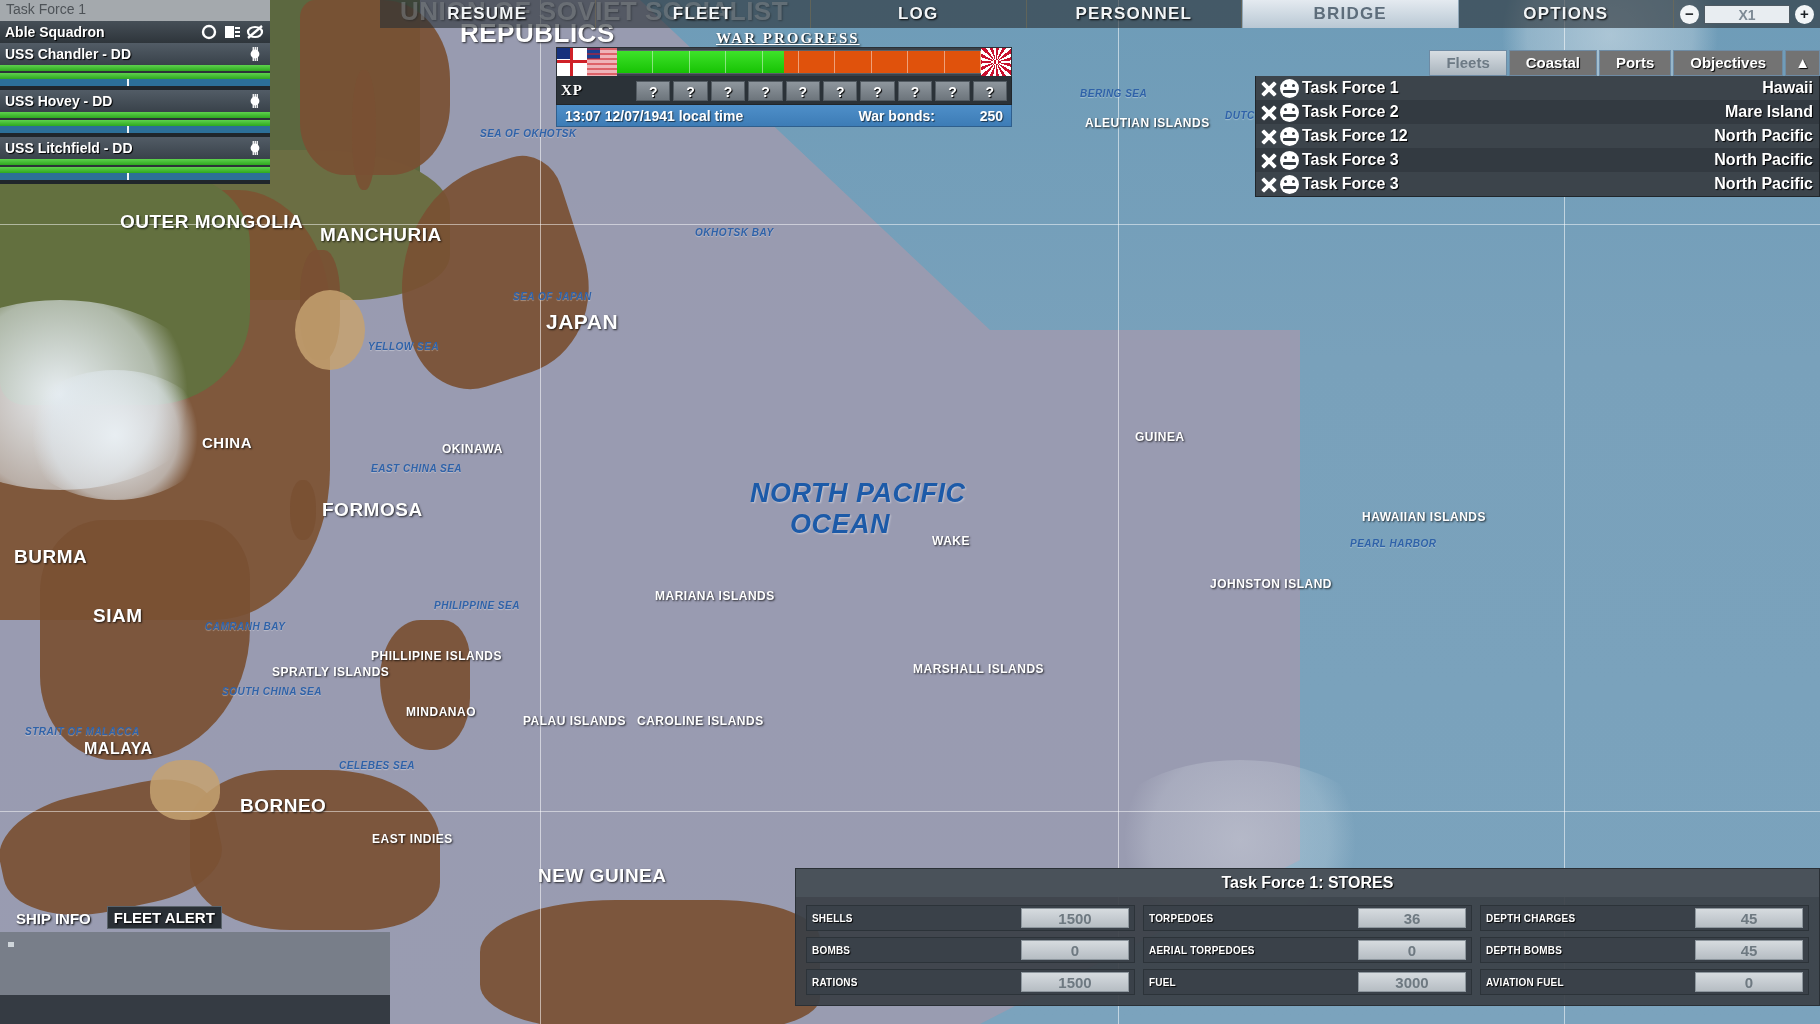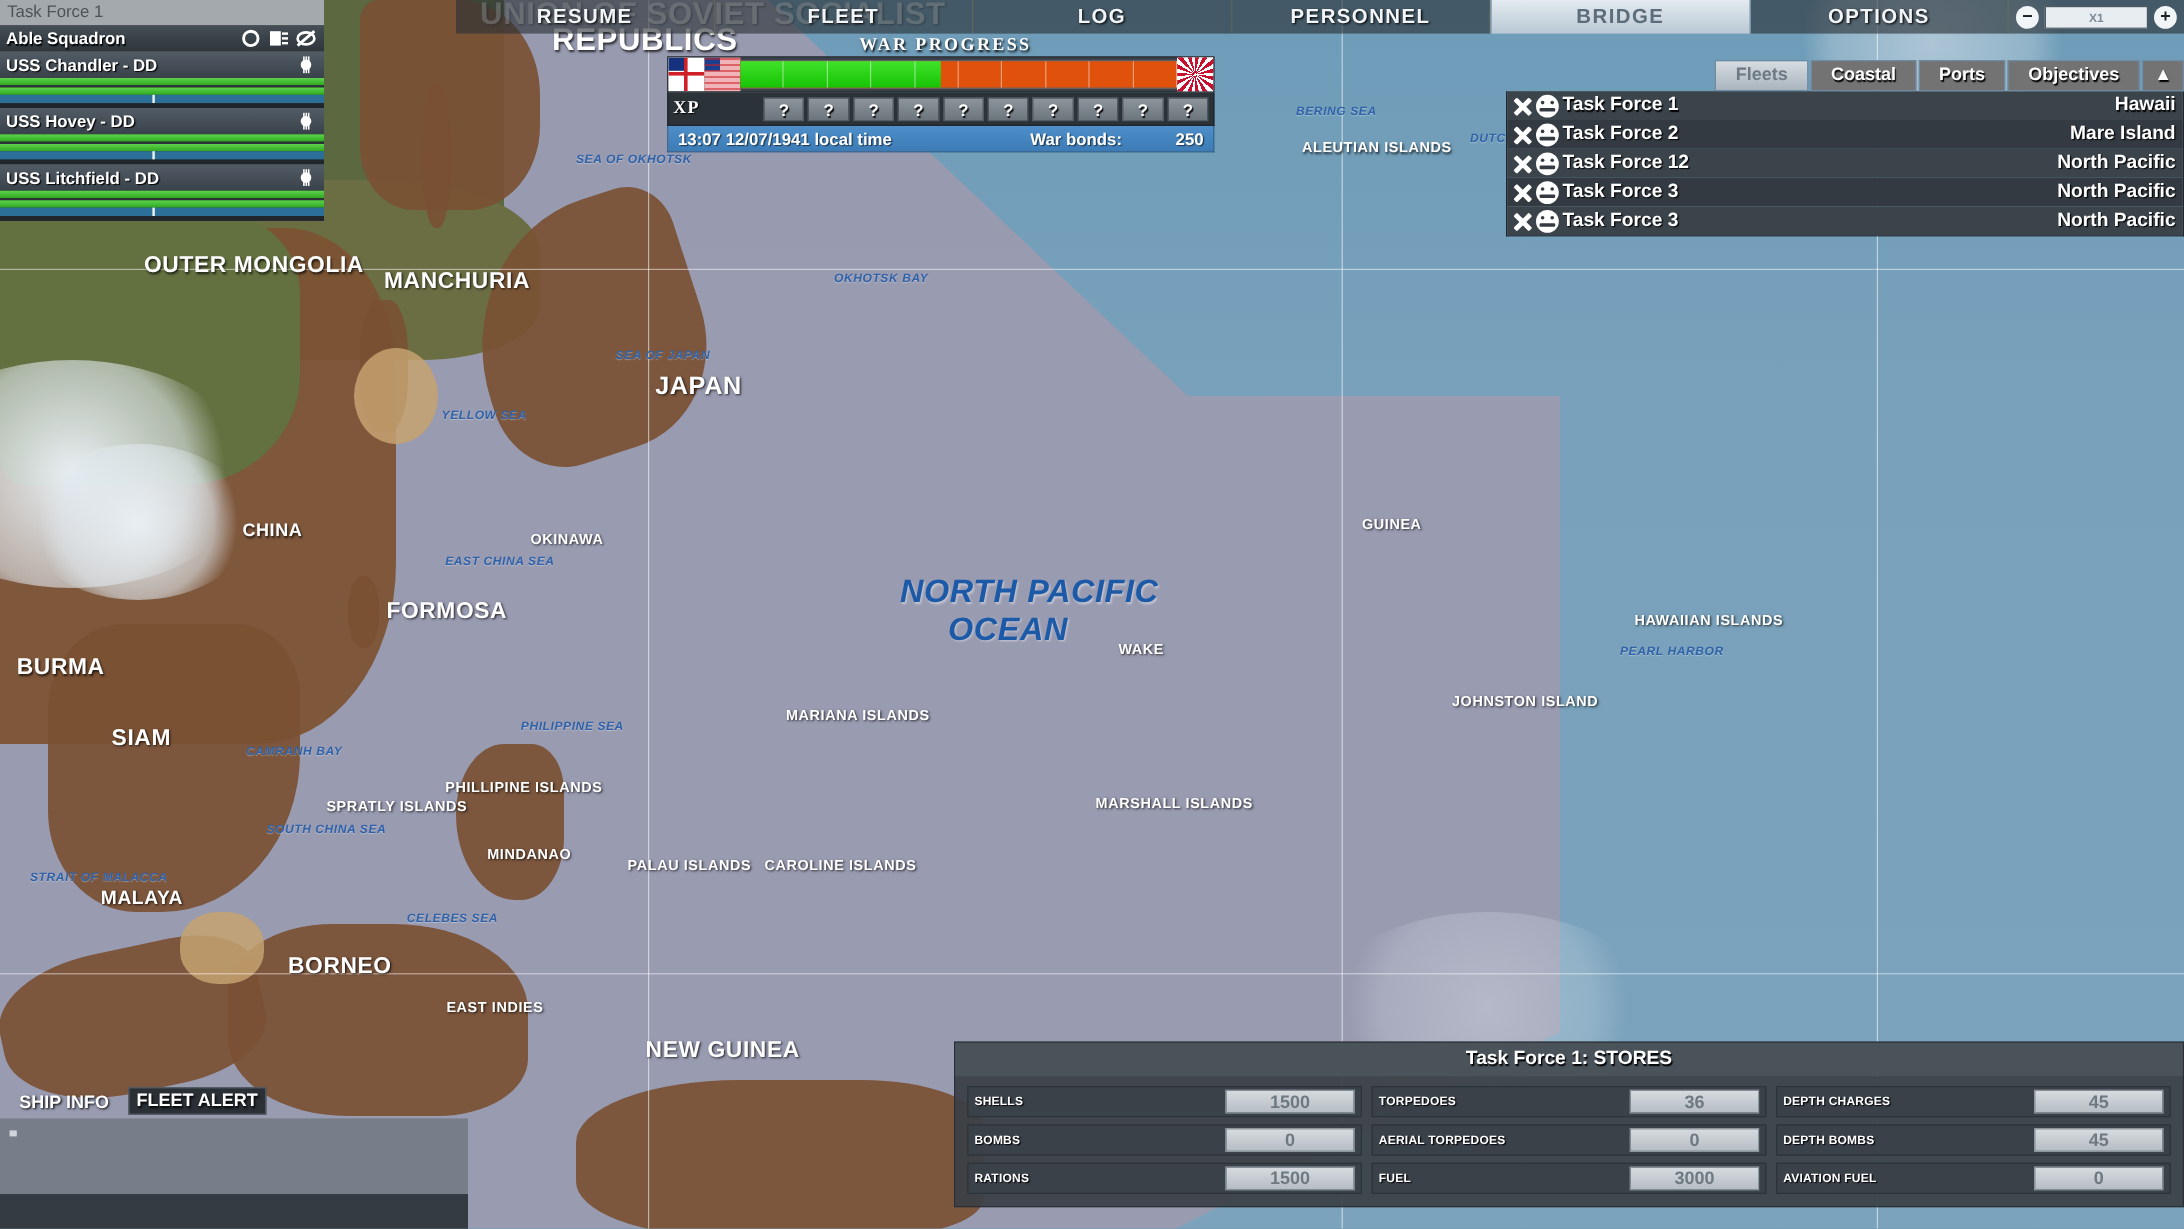--- a/index.html
+++ b/index.html
@@ -48,21 +48,21 @@
      background:rgba(42,48,54,.62); border-right:1px solid rgba(120,110,80,.55);
      text-shadow:1px 1px 2px #000; cursor:pointer; }
   .menu-item.active{ background:linear-gradient(180deg,#e4eaf0 0%,#b9c8d4 100%);
      color:#5d6d7b; text-shadow:none; border-left:1px solid #8fa6b8; border-right:1px solid #8fa6b8;}
   #speedbox{ width:146px; display:flex; align-items:center; justify-content:center;
      gap:5px; background:rgba(42,48,54,.62); }
   .spd-btn{ width:19px; height:19px; border-radius:50%; background:#f2f5f7;
      color:#1d2226; font-size:15px; font-weight:bold; line-height:17px; text-align:center;
      cursor:pointer; }
   .spd-val{ width:86px; height:19px; background:#e8edf1; color:#7d8a95;
-     font-size:10px; font-weight:bold; text-align:center; line-height:19px;
+     font-size:14px; font-weight:bold; text-align:center; line-height:19px;
      border:1px solid #4e5a63; }
 
   
   #tfpanel{ position:absolute; left:0; top:0; width:270px; z-index:50; }
   #tf-title{ height:21px; background:#a4a9ad; color:#4e5358; font-size:14px;
      padding:1px 0 0 6px; font-weight:normal; }
   .sq-head{ height:22px; background:linear-gradient(180deg,#464f57 0%,#2e353b 100%);
      display:flex; align-items:center; padding:0 5px; color:#fff;
      font-size:14px; font-weight:bold; text-shadow:1px 1px 1px #000; }
   .sq-head .sp{ flex:1; }
@@ -78,21 +78,21 @@
      background:linear-gradient(180deg,#5ed24d 0%,#2ea81f 100%); display:block; }
   .bar.sep{ height:2px; background:#2c3238; }
   .bar.fuel{ background:#2c6f98; height:7px; }
   .bar.fuel i{ position:absolute; top:0; bottom:0; width:2px; background:#eef3f6; }
   .bar.gap{ height:4px; background:#20262b; }
 
   
   #warpanel{ position:absolute; left:556px; top:22px; width:456px; z-index:45; }
   #war-title{ position:absolute; left:160px; top:8px; color:#fff; font-size:15px;
      font-weight:bold; letter-spacing:2px; text-shadow:1px 1px 2px #000;
-     font-family:"Liberation Serif", serif; }
+     font-family:"Liberation Serif", serif;text-decoration:underline; }
   .war-row{ display:flex; align-items:stretch; background:#3a4149; height:30px;
      margin-top:25px; border:1px solid #2a3036; }
   .flagpair{ display:flex; width:60px; }
   .flag{ width:30px; height:28px; position:relative; overflow:hidden; }
   .flag.rn{ background:#fff; }
   .flag.rn::before{ content:""; position:absolute; left:0; top:0; width:13px; height:11px;
      background:#16317d; }
   .flag.rn::after{ content:""; position:absolute; left:13px; top:0; bottom:0; width:3px;
      background:#cf2027; }
   .flag.rn i{ position:absolute; left:0; right:0; top:12px; height:3px; background:#cf2027; }

